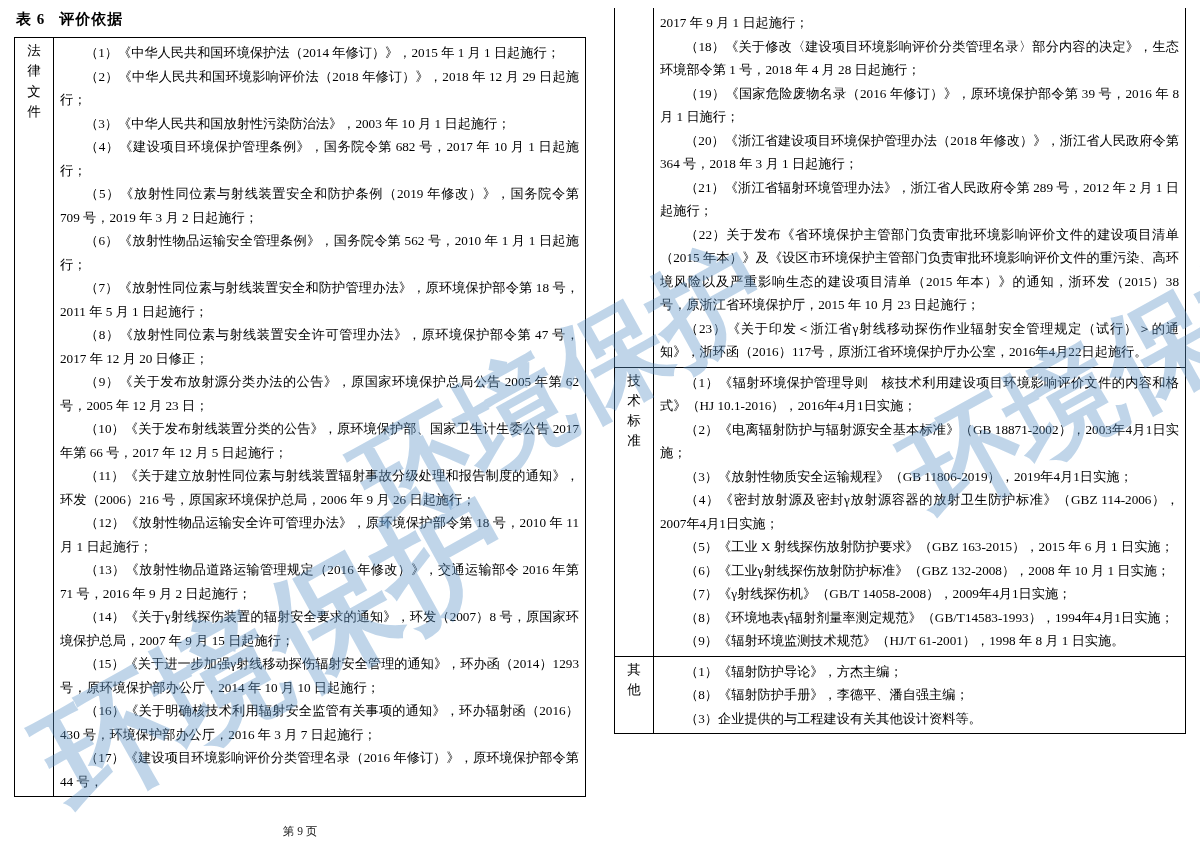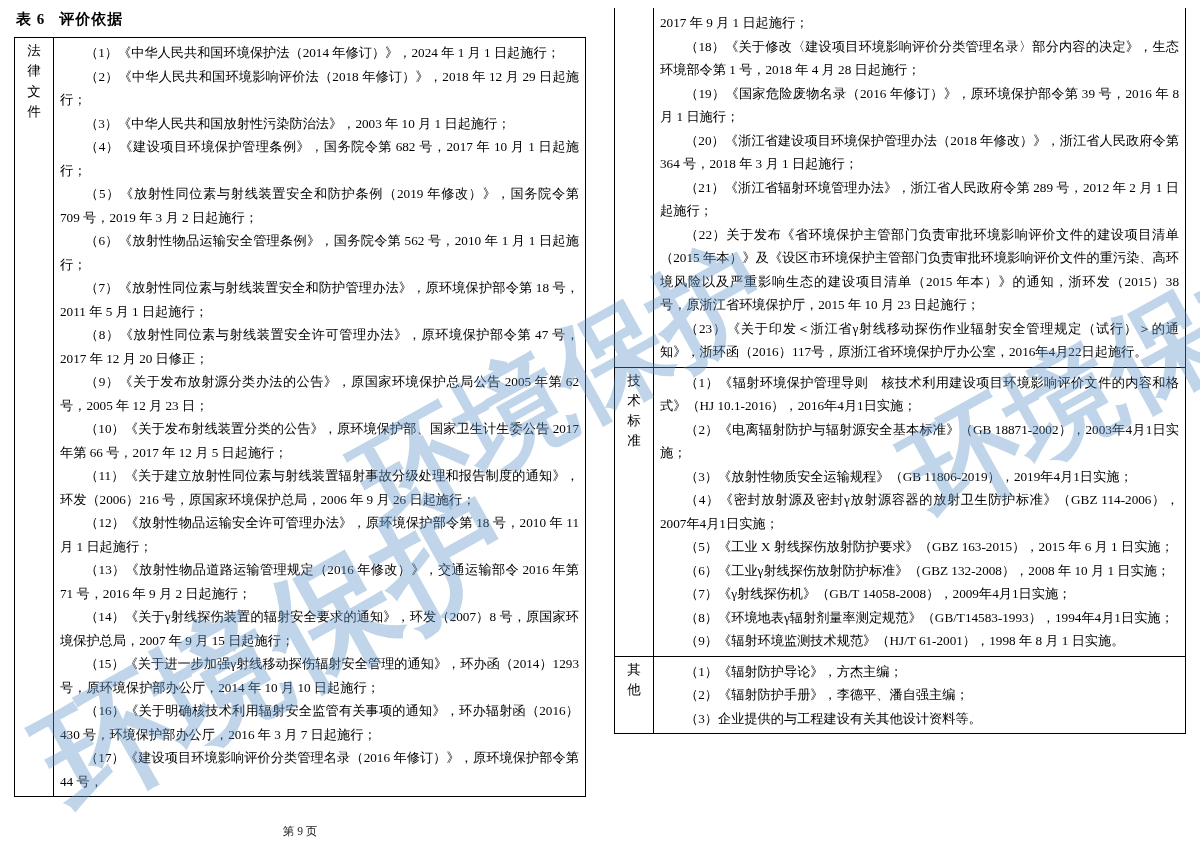--- a/index.html
+++ b/index.html
@@ -122,21 +122,21 @@
     <table class="doc">
       <tbody>
           <tr>
         <td class="label">
           <span>法</span>
           <span>律</span>
           <span>文</span>
           <span>件</span>
         </td>
         <td class="body">
-          <p class="item ind">（1）《中华人民共和国环境保护法（2014 年修订）》，2024 年 1 月 1 日起施行；</p>
+          <p class="item ind">（1）《中华人民共和国环境保护法（2014 年修订）》，2015 年 1 月 1 日起施行；</p>
           <p class="item ind">（2）《中华人民共和国环境影响评价法（2018 年修订）》，2018 年 12 月 29 日起施行；</p>
           <p class="item ind">（3）《中华人民共和国放射性污染防治法》，2003 年 10 月 1 日起施行；</p>
           <p class="item ind">（4）《建设项目环境保护管理条例》，国务院令第 682 号，2017 年 10 月 1 日起施行；</p>
           <p class="item ind">（5）《放射性同位素与射线装置安全和防护条例（2019 年修改）》，国务院令第 709 号，2019 年 3 月 2 日起施行；</p>
           <p class="item ind">（6）《放射性物品运输安全管理条例》，国务院令第 562 号，2010 年 1 月 1 日起施行；</p>
           <p class="item ind">（7）《放射性同位素与射线装置安全和防护管理办法》，原环境保护部令第 18 号，2011 年 5 月 1 日起施行；</p>
           <p class="item ind">（8）《放射性同位素与射线装置安全许可管理办法》，原环境保护部令第 47 号，2017 年 12 月 20 日修正；</p>
           <p class="item ind">（9）《关于发布放射源分类办法的公告》，原国家环境保护总局公告 2005 年第 62 号，2005 年 12 月 23 日；</p>
           <p class="item ind">（10）《关于发布射线装置分类的公告》，原环境保护部、国家卫生计生委公告 2017 年第 66 号，2017 年 12 月 5 日起施行；</p>
           <p class="item ind">（11）《关于建立放射性同位素与射线装置辐射事故分级处理和报告制度的通知》，环发（2006）216 号，原国家环境保护总局，2006 年 9 月 26 日起施行；</p>
@@ -189,21 +189,21 @@
           <p class="item ind">（9）《辐射环境监测技术规范》（HJ/T 61-2001），1998 年 8 月 1 日实施。</p>
         </td>
       </tr>
       <tr>
         <td class="label">
           <span>其</span>
           <span>他</span>
         </td>
         <td class="body">
           <p class="item ind">（1）《辐射防护导论》，方杰主编；</p>
-          <p class="item ind">（2）《辐射防护手册》，李德平、潘自强主编；</p>
+          <p class="item ind">（8）《辐射防护手册》，李德平、潘自强主编；</p>
           <p class="item ind">（3）企业提供的与工程建设有关其他设计资料等。</p>
         </td>
       </tr>
     </tbody>
       </table>
   </div>
 </div>
 
 <div class="watermark">
   <div class="wm-text wm1">环境保护</div>

